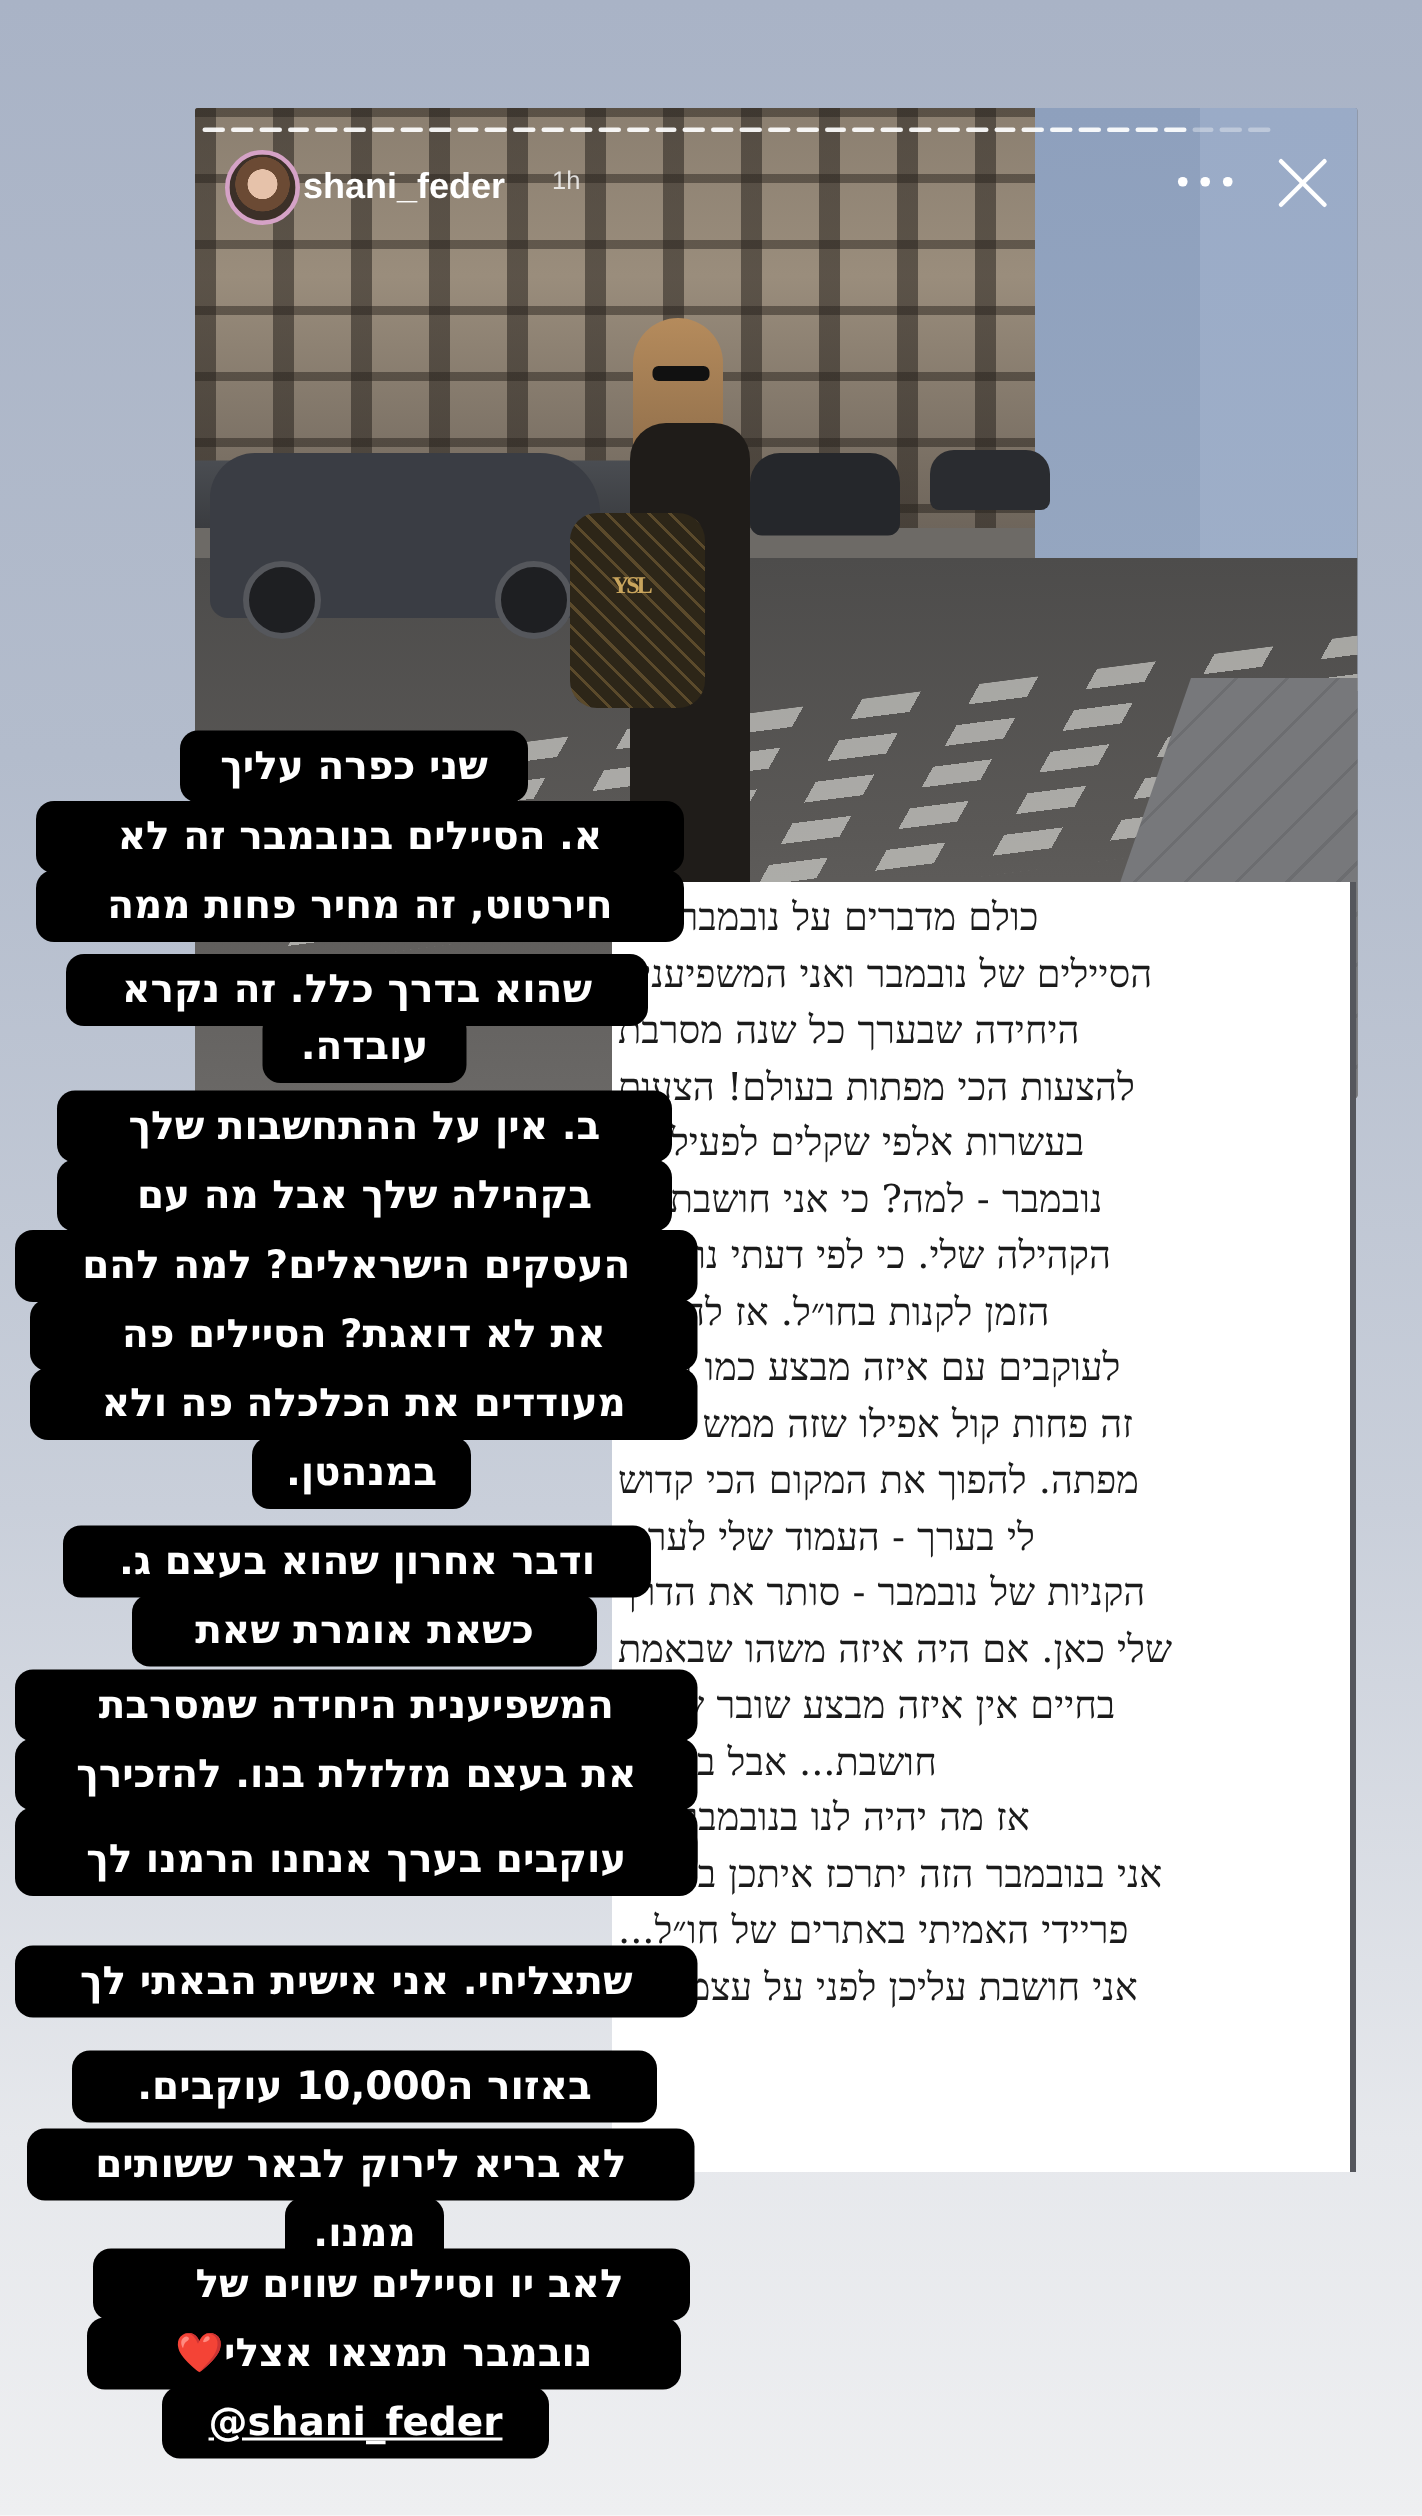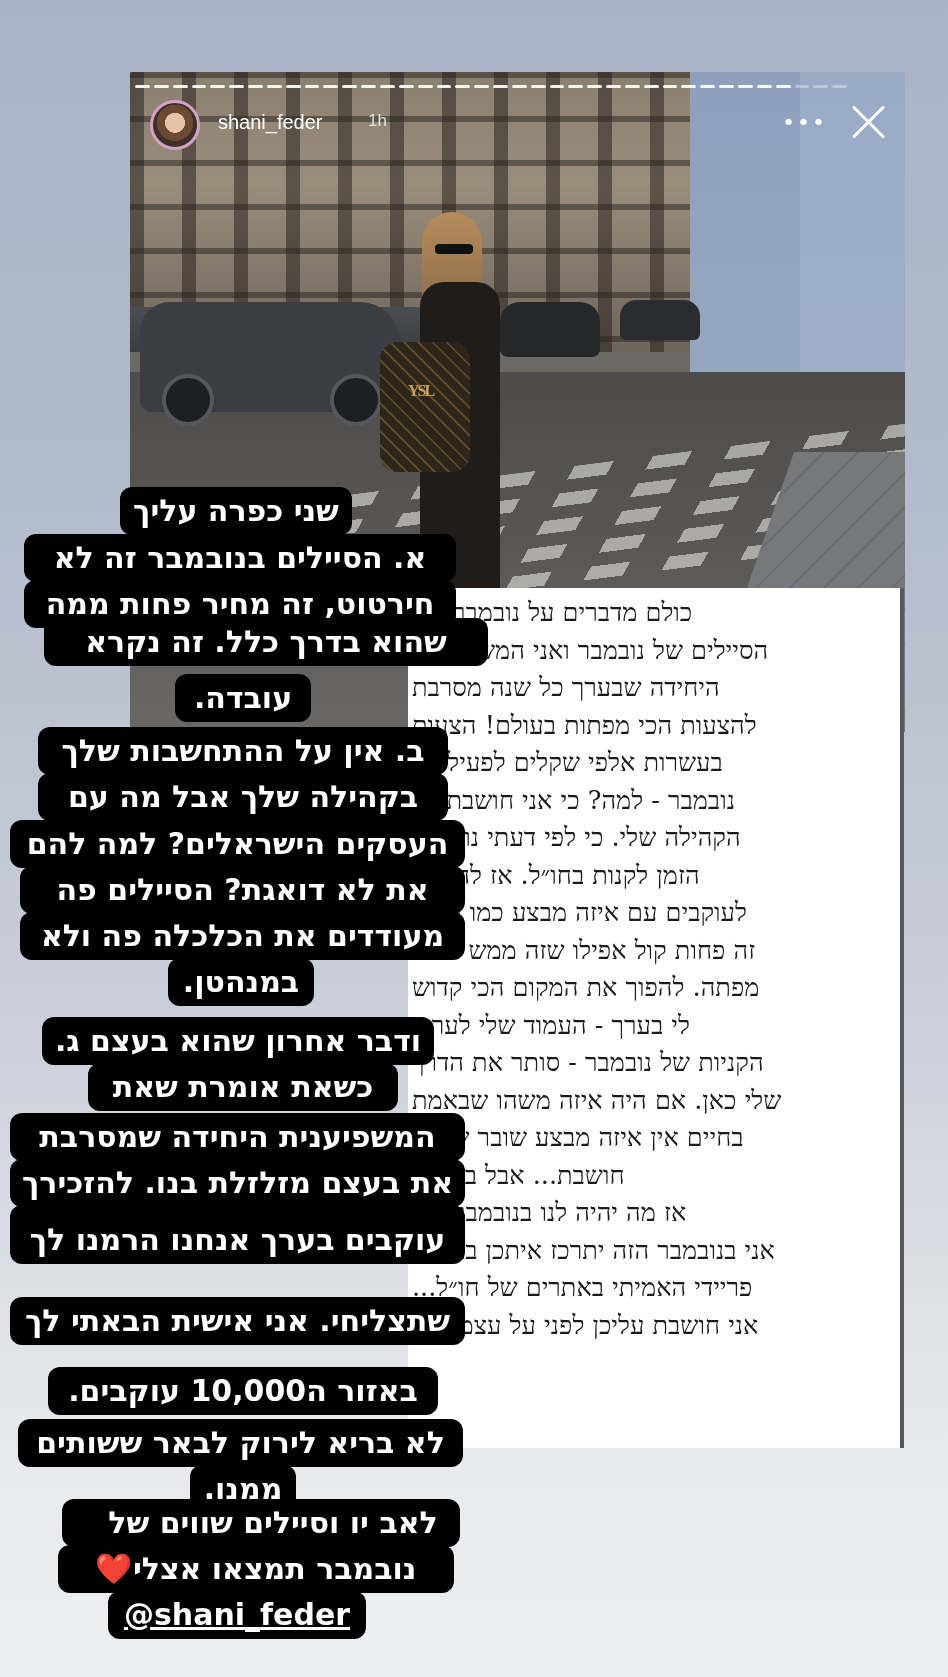--- a/index.html
+++ b/index.html
@@ -58,21 +58,21 @@
   
   .progress { position: absolute; left: 135px; top: 85px; width: 712px; height: 4px; display: flex; gap: 4px; }
   .progress .seg { flex: 1; height: 3px; border-radius: 2px; background: rgba(255,255,255,.92); }
   .progress .seg.pending { background: rgba(255,255,255,.35); }
 
   
   .header { position: absolute; left: 150px; top: 100px; width: 740px; height: 56px; }
   .avatar { position: absolute; left: 0; top: 0; width: 50px; height: 50px; border-radius: 50%;
     border: 3px solid #d5a2c6; box-sizing: border-box; overflow: hidden;
     background: radial-gradient(circle at 50% 45%, #e6c2aa 0 30%, #6b4a34 31% 55%, #3c3028 56% 100%); }
-  .username { position: absolute; left: 68px; top: 11px; color: #fff; font-size: 20px; font-family: "Liberation Sans", sans-serif; }
+  .username { position: absolute; left: 52px; top: 11px; color: #fff; font-size: 24px; font-family: "Liberation Sans", sans-serif; font-weight: bold; }
   .time { position: absolute; left: 218px; top: 11px; color: rgba(255,255,255,.8); font-size: 17px; font-family: "Liberation Sans", sans-serif; }
   .more-btn { position: absolute; left: 632px; top: 8px; width: 40px; height: 30px; color: #fff; font-size: 22px; letter-spacing: 2px; text-align: center; line-height: 30px; cursor: pointer; }
   .close-btn { position: absolute; left: 697px; top: -2px; width: 44px; height: 44px; cursor: pointer; }
   .close-btn::before, .close-btn::after { content: ""; position: absolute; left: 20px; top: 2px; width: 3px; height: 44px; background: #fff; border-radius: 2px; }
   .close-btn::before { transform: rotate(45deg); }
   .close-btn::after { transform: rotate(-45deg); }
 
   
   .note-panel {
     position: absolute; left: 408px; top: 588px; width: 496px; height: 860px;
@@ -82,21 +82,21 @@
     overflow: hidden; white-space: nowrap;
   }
   .note-panel .line { display: block; text-align: left; }
   .note-panel .emoji { color: #e7b33a; }
 
   
   .captions { position: absolute; left: 0; top: 0; width: 948px; height: 1677px; direction: rtl; }
   .cap {
     position: absolute; background: #000; color: #fff; direction: rtl; text-align: center;
     font-family: "DejaVu Sans", "Liberation Sans", sans-serif; font-weight: bold;
-    font-size: 30px; line-height: 44px; border-radius: 12px; padding: 2px 12px; box-sizing: border-box; white-space: nowrap;
+    font-size: 26px; line-height: 44px; border-radius: 12px; padding: 2px 12px; box-sizing: border-box; white-space: nowrap;
   }
   .cap .mention { text-decoration: underline; }
 </style>
 </head>
 <body>
 
 <div class="story-frame">
 
   <div class="photo">
     <div class="building"></div>
@@ -193,21 +193,21 @@
     <span class="line">אז מה יהיה לנו בנובמבר???</span>
     <span class="line">אני בנובמבר הזה יתרכז איתכן בבלאק</span>
     <span class="line">פריידי האמיתי באתרים של חו״ל...</span>
     <span class="line"><span>אני חושבת עליכן לפני על עצמי</span> <span class="emoji">😊</span></span>
   </div>
 
   <div class="captions">
     <div class="cap" style="left:120px; top:487px; width:232px;">שני כפרה עליך</div>
     <div class="cap" style="left:24px; top:534px; width:432px;">א. הסיילים בנובמבר זה לא</div>
     <div class="cap" style="left:24px; top:580px; width:432px;">חירטוט, זה מחיר פחות ממה</div>
-    <div class="cap" style="left:44px; top:618px; width:444px;">שהוא בדרך כלל. זה נקרא</div>
+    <div class="cap" style="left:44px; top:636px; width:388px;">שהוא בדרך כלל. זה נקרא</div>
     <div class="cap" style="left:175px; top:674px; width:136px;">עובדה.</div>
     <div class="cap" style="left:38px; top:727px; width:410px;">ב. אין על ההתחשבות שלך</div>
     <div class="cap" style="left:38px; top:773px; width:410px;">בקהילה שלך אבל מה עם</div>
     <div class="cap" style="left:10px; top:820px; width:455px;">העסקים הישראלים? למה להם</div>
     <div class="cap" style="left:20px; top:866px; width:445px;">את לא דואגת? הסיילים פה</div>
     <div class="cap" style="left:20px; top:912px; width:445px;">מעודדים את הכלכלה פה ולא</div>
     <div class="cap" style="left:168px; top:958px; width:146px;">במנהטן.</div>
     <div class="cap" style="left:42px; top:1017px; width:392px;">ודבר אחרון שהוא בעצם ג.</div>
     <div class="cap" style="left:88px; top:1063px; width:310px;">כשאת אומרת שאת</div>
     <div class="cap" style="left:10px; top:1113px; width:455px;">המשפיענית היחידה שמסרבת</div>

